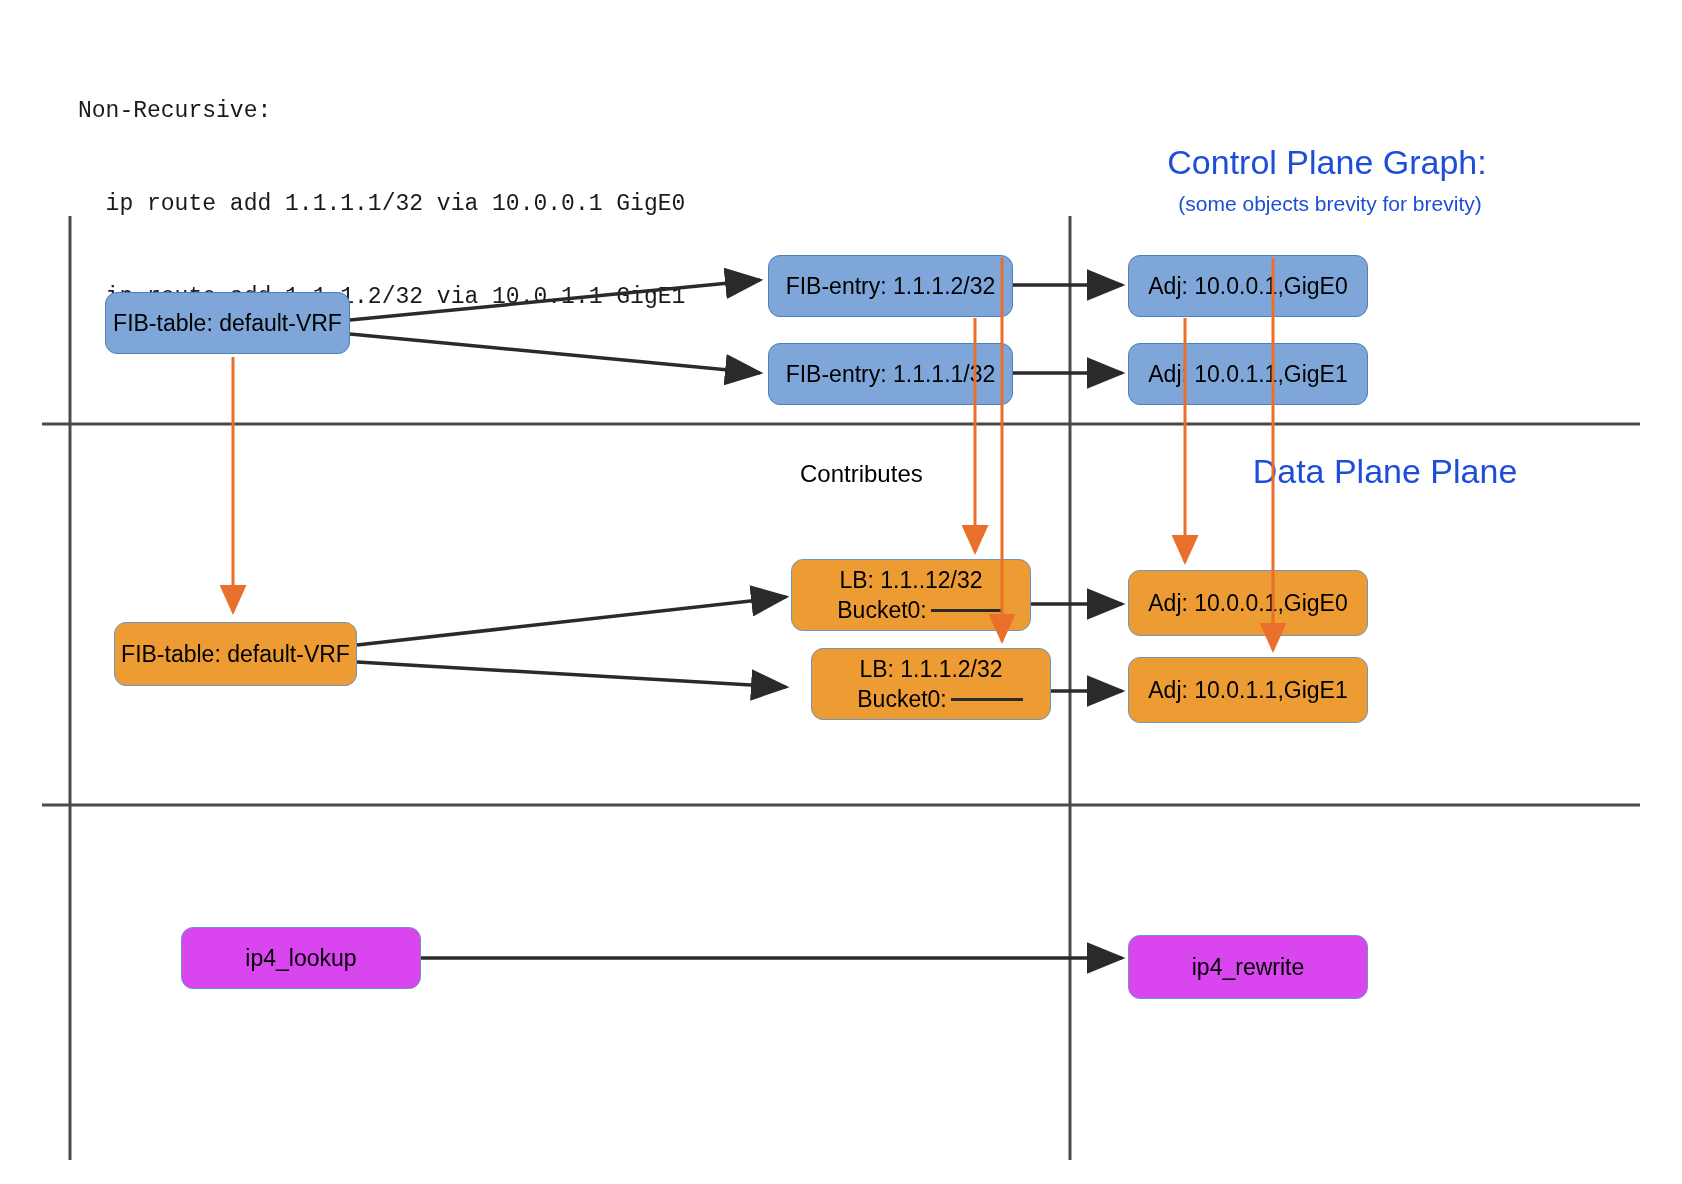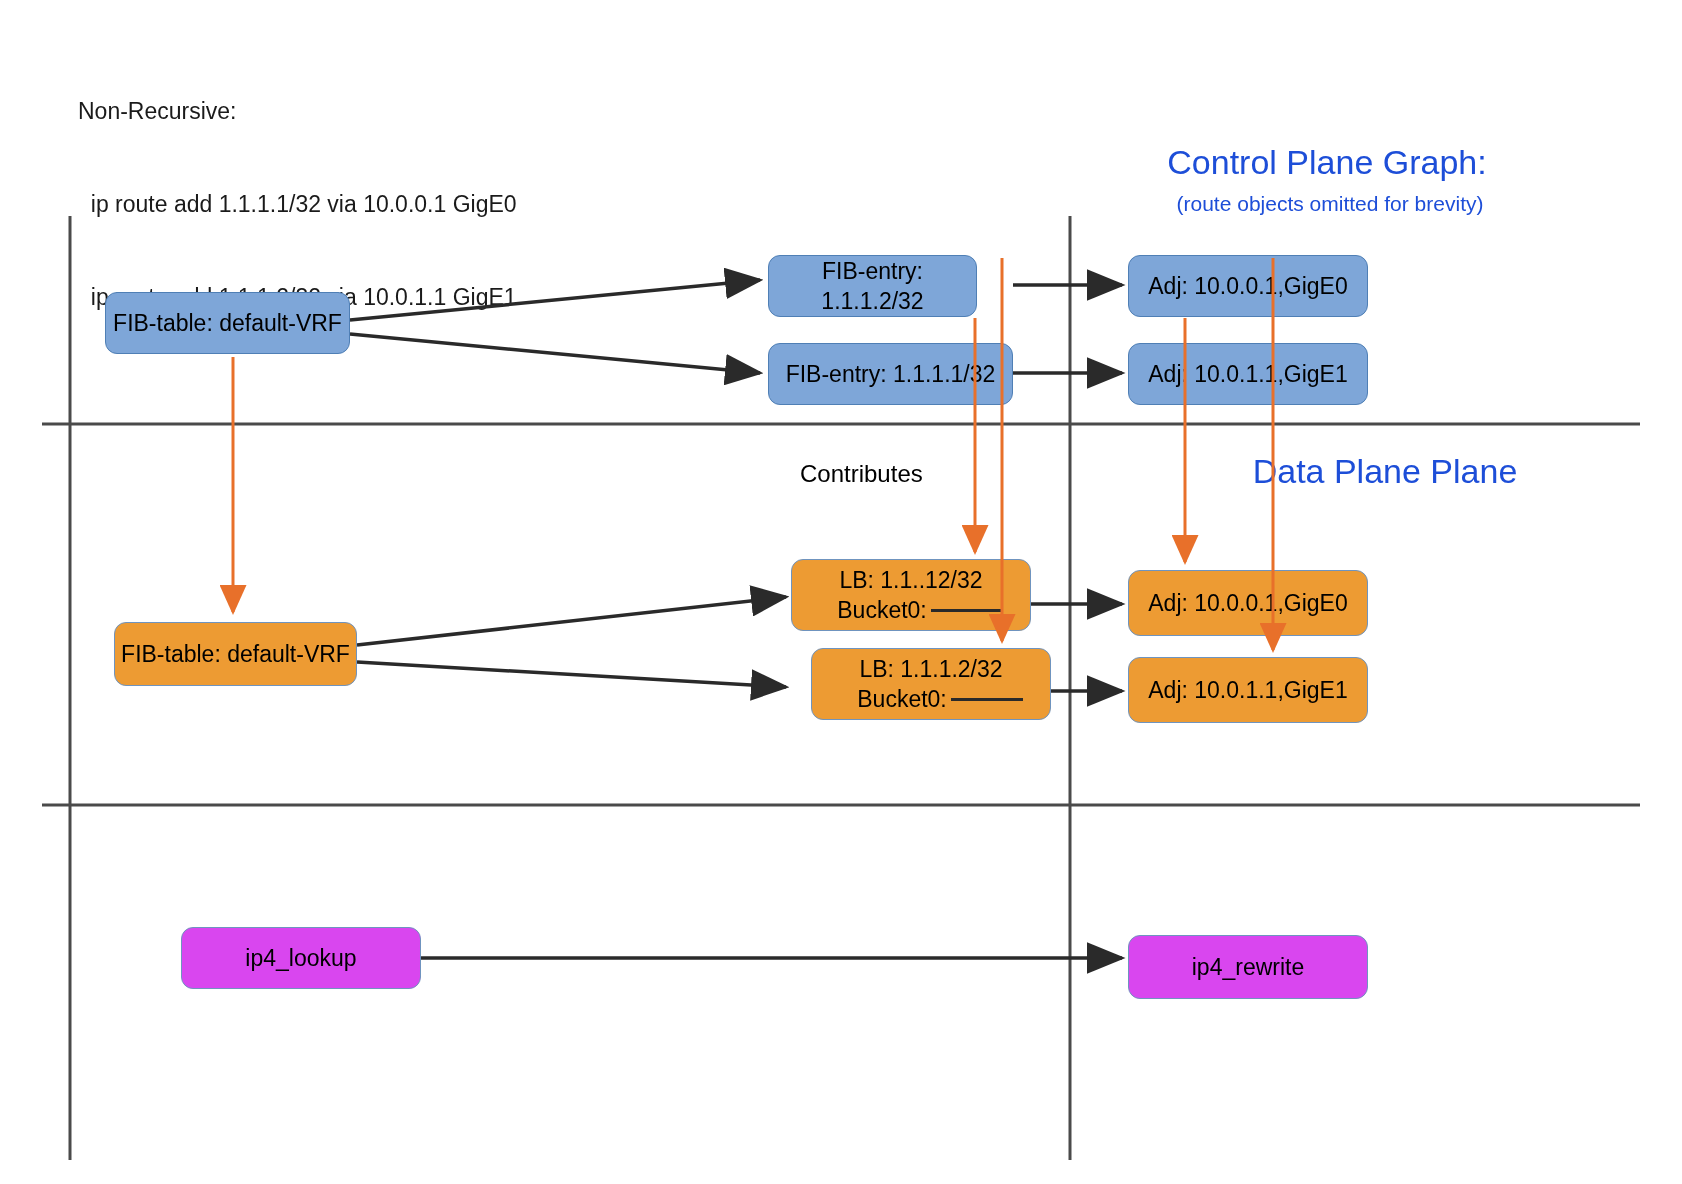--- a/index.html
+++ b/index.html
@@ -21,21 +21,21 @@
   
   .code-block {
     position: absolute;
     left: 78px;
     top: 34px;
     font-size: 23px;
     line-height: 31px;
     white-space: pre;
     color: #1a1a1a;
   }
-  .code-line { display: block; }
+  .code-line { display: block; font-family: Liberation Mono, monospace; }
 
   .section-title {
     position: absolute;
     text-align: center;
     color: #1d4ed8;
     font-weight: 400;
   }
   .cp-title {
     left: 1092px;
     top: 142px;
@@ -168,21 +168,21 @@
 
     <g stroke="#2a2a2a" stroke-width="3.5" fill="none" marker-end="url(#ahBlack)">
       <line x1="421" y1="958" x2="1122" y2="958"></line>
     </g>
   </svg>
 
   <div class="node blue" style="left:105px; top:292px; width:245px; height:62px;">
     <span>FIB-table: default-VRF</span>
   </div>
 
-  <div class="node blue" style="left:768px; top:255px; width:209px; height:62px;">
+  <div class="node blue" style="left:768px; top:255px; width:245px; height:62px;">
     <span>FIB-entry: 1.1.1.2/32</span>
   </div>
 
   <div class="node blue" style="left:768px; top:343px; width:245px; height:62px;">
     <span>FIB-entry: 1.1.1.1/32</span>
   </div>
 
   <div class="node blue" style="left:1128px; top:255px; width:240px; height:62px;">
     <span>Adj: 10.0.0.1,GigE0</span>
   </div>
@@ -242,17 +242,17 @@
     </g>
   </svg>
 
   <div class="code-block">
     <span class="code-line">Non-Recursive:</span>
     <span class="code-line">  ip route add 1.1.1.1/32 via 10.0.0.1 GigE0</span>
     <span class="code-line">  ip route add 1.1.1.2/32 via 10.0.1.1 GigE1</span>
   </div>
 
   <div class="section-title cp-title">Control Plane Graph:</div>
-  <div class="section-title cp-subtitle">(route objects omitted for brevity)</div>
+  <div class="section-title cp-subtitle">(some objects brevity for brevity)</div>
   <div class="section-title dp-title">Data Plane Plane</div>
   <div class="contributes-label">Contributes</div>
 
 </div>
 
 </body></html>

